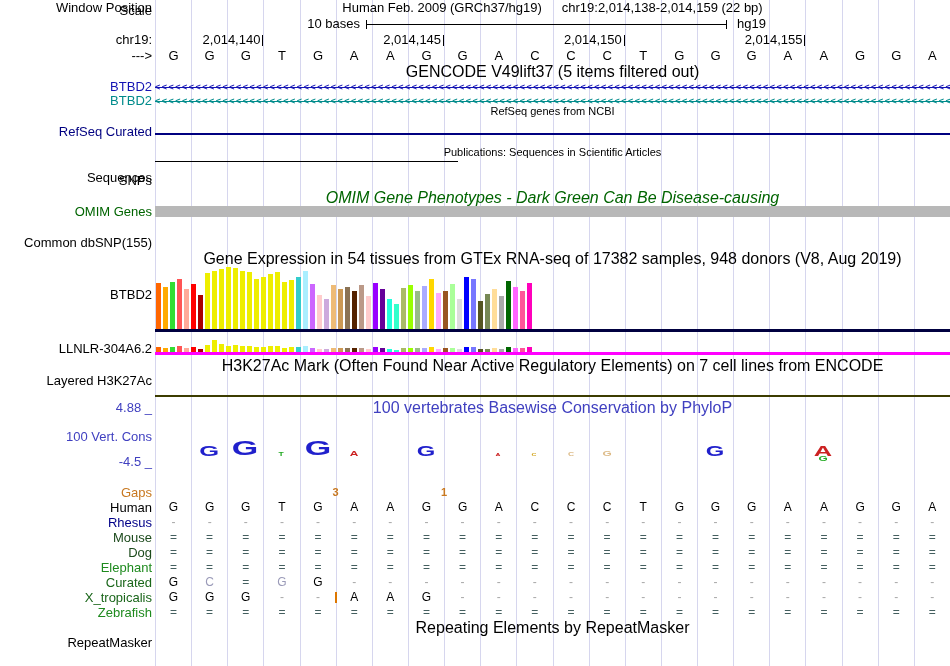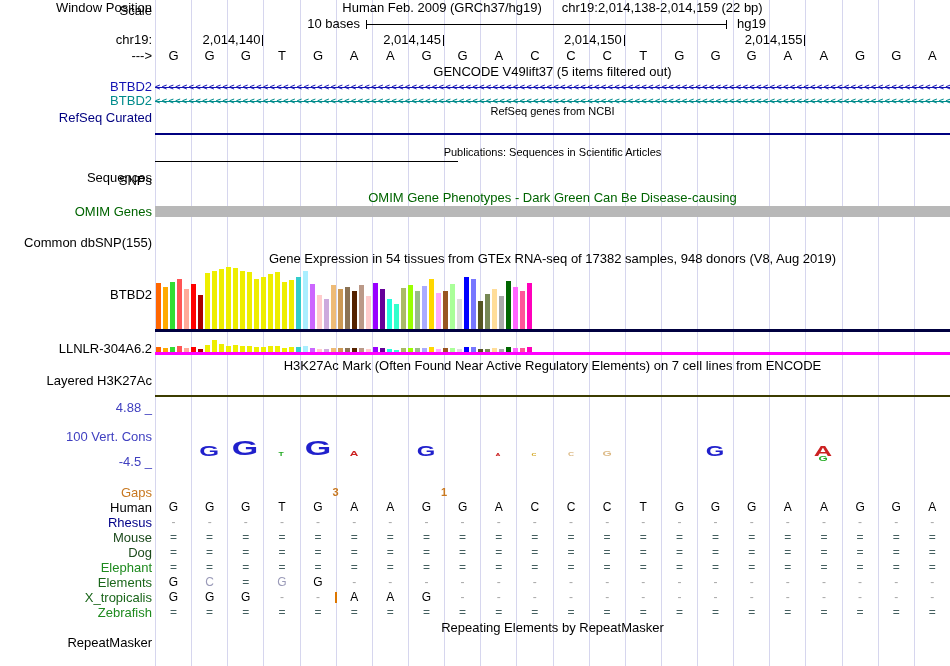--- a/index.html
+++ b/index.html
@@ -3,21 +3,21 @@
 <meta charset="utf-8">
 <style>
   *{margin:0;padding:0;box-sizing:border-box}
   body{background:#fff;font-family:"Liberation Sans",sans-serif}
   .browser{position:relative;width:950px;height:666px;background:#fff;overflow:hidden;
            font-family:"Liberation Sans",sans-serif;font-size:13px;color:#000}
   .gl{position:absolute;top:0;height:666px;width:1px;background:#d6d6ee;z-index:0}
   .abs{position:absolute;z-index:1}
   .lbl{position:absolute;z-index:1;left:0;width:152px;text-align:right;height:14px;line-height:14px;white-space:nowrap}
   .ctr{position:absolute;z-index:1;left:155px;width:795px;text-align:center;height:14px;line-height:14px;white-space:nowrap}
-  .hdr{font-size:13px}
+  .hdr{font-size:16px}
   .hdr-sm{font-size:11px}
   .rul{height:14px;line-height:14px}
   .seq{position:absolute;z-index:1;width:37px;text-align:center;height:14px;line-height:14px;font-size:13px}
   .mz{position:absolute;z-index:1;width:37px;text-align:center;height:15px;line-height:15px;font-size:12px}
   .chev{position:absolute;z-index:1;height:14px;line-height:15px;font-size:9px;letter-spacing:1.5px;
         overflow:hidden;white-space:nowrap;font-weight:700}
   .logo{position:absolute;z-index:1;text-align:center;font-weight:700;transform:scaleX(1.7);transform-origin:center bottom}
   .gapn{font-size:11px;height:12px;line-height:12px;font-weight:700}
   .spacer{display:inline-block;width:20px}
 </style>
@@ -35,44 +35,45 @@
   <div class="abs" style="top:20px;left:366px;width:1px;height:9px;background:#000"></div>
   <div class="abs" style="top:20px;left:726px;width:1px;height:9px;background:#000"></div>
   <div class="abs" style="top:17px;left:737px;height:14px;line-height:14px">hg19</div>
 
   <div class="lbl" style="top:33px">chr19:</div>
   <div class="lbl" style="top:49px">---&gt;</div>
 
   <div class="ctr hdr" style="top:65px">GENCODE V49lift37 (5 items filtered out)</div>
 
   <div class="ctr hdr-sm" style="top:104px">RefSeq genes from NCBI</div>
-  <div class="lbl" style="top: 111px; color: rgb(0, 0, 128);">RefSeq Curated</div>
+  <div class="lbl" style="top: 125px; color: rgb(0, 0, 128);">RefSeq Curated</div>
   <div class="abs" style="top: 133px; left: 155px; width: 795px; height: 2px; background: rgb(0, 0, 128);"></div>
 
   <div class="ctr hdr-sm" style="top:145px">Publications: Sequences in Scientific Articles</div>
   <div class="lbl" style="top:171px">Sequences</div>
   <div class="abs" style="top:161px;left:155px;width:303px;height:1px;background:#000"></div>
   <div class="lbl" style="top:174px">SNPs</div>
 
-  <div class="ctr hdr" style="top: 191px; color: rgb(0, 100, 0);">OMIM Gene Phenotypes - Dark Green Can Be Disease-causing</div>
+  <div class="ctr hdr" style="top: 191px; color: rgb(0, 100, 0); font-style: italic;">OMIM Gene Phenotypes - Dark Green Can Be Disease-causing</div>
   <div class="lbl" style="top: 205px; color: rgb(0, 100, 0);">OMIM Genes</div>
   <div class="abs" style="top: 206px; left: 155px; width: 795px; height: 11px; background: rgb(184, 184, 184);"></div>
 
   <div class="lbl" style="top:236px">Common dbSNP(155)</div>
 
   <div class="ctr hdr" style="top:252px">Gene Expression in 54 tissues from GTEx RNA-seq of 17382 samples, 948 donors (V8, Aug 2019)</div>
   <div class="lbl" style="top:288px">BTBD2</div>
   <div class="abs" style="top: 329px; left: 155px; width: 795px; height: 3px; background: rgb(0, 0, 64);"></div>
   <div class="lbl" style="top:342px">LLNLR-304A6.2</div>
   <div class="abs" style="top: 352px; left: 155px; width: 795px; height: 3px; background: rgb(255, 0, 255);"></div>
 
   <div class="ctr hdr" style="top:359px">H3K27Ac Mark (Often Found Near Active Regulatory Elements) on 7 cell lines from ENCODE</div>
   <div class="lbl" style="top:374px">Layered H3K27Ac</div>
   <div class="abs" style="top: 395px; left: 155px; width: 795px; height: 2px; background: rgb(60, 60, 0);"></div>
 
+  <div class="ctr hdr" style="top: 401px; color: rgb(64, 64, 192);">100 vertebrates Basewise Conservation by PhyloP</div>
   <div class="lbl" style="top: 401px; color: rgb(64, 64, 192);">4.88 _</div>
   <div class="lbl" style="top: 430px; color: rgb(64, 64, 192);">100 Vert. Cons</div>
   <div class="lbl" style="top: 455px; color: rgb(64, 64, 192);">-4.5 _</div>
 
   <div class="lbl" style="top: 486px; color: rgb(200, 120, 32);">Gaps</div>
 
   <div class="ctr hdr" style="top:621px">Repeating Elements by RepeatMasker</div>
   <div class="lbl" style="top:636px">RepeatMasker</div>
 
 <div class="gl" style="left: 155px;"></div>
@@ -364,21 +365,21 @@
     <div class="mz" style="left: 588.636px; top: 560px; color: rgb(68, 95, 95);">=</div>
     <div class="mz" style="left: 624.773px; top: 560px; color: rgb(68, 95, 95);">=</div>
     <div class="mz" style="left: 660.909px; top: 560px; color: rgb(68, 95, 95);">=</div>
     <div class="mz" style="left: 697.045px; top: 560px; color: rgb(68, 95, 95);">=</div>
     <div class="mz" style="left: 733.182px; top: 560px; color: rgb(68, 95, 95);">=</div>
     <div class="mz" style="left: 769.318px; top: 560px; color: rgb(68, 95, 95);">=</div>
     <div class="mz" style="left: 805.455px; top: 560px; color: rgb(68, 95, 95);">=</div>
     <div class="mz" style="left: 841.591px; top: 560px; color: rgb(68, 95, 95);">=</div>
     <div class="mz" style="left: 877.727px; top: 560px; color: rgb(68, 95, 95);">=</div>
     <div class="mz" style="left: 913.864px; top: 560px; color: rgb(68, 95, 95);">=</div>
-    <div class="lbl" style="top: 575px; color: rgb(26, 102, 26); height: 15px; line-height: 15px;">Elements</div>
+    <div class="lbl" style="top: 575px; color: rgb(26, 102, 26); height: 15px; line-height: 15px;">Curated</div>
     <div class="mz" style="left: 155px; top: 575px; color: rgb(0, 0, 0);">G</div>
     <div class="mz" style="left: 191.136px; top: 575px; color: rgb(154, 154, 184);">C</div>
     <div class="mz" style="left: 227.273px; top: 575px; color: rgb(68, 95, 95);">=</div>
     <div class="mz" style="left: 263.409px; top: 575px; color: rgb(154, 154, 184);">G</div>
     <div class="mz" style="left: 299.545px; top: 575px; color: rgb(0, 0, 0);">G</div>
     <div class="mz" style="left: 335.682px; top: 575px; color: rgb(168, 168, 168);">-</div>
     <div class="mz" style="left: 371.818px; top: 575px; color: rgb(168, 168, 168);">-</div>
     <div class="mz" style="left: 407.955px; top: 575px; color: rgb(168, 168, 168);">-</div>
     <div class="mz" style="left: 444.091px; top: 575px; color: rgb(168, 168, 168);">-</div>
     <div class="mz" style="left: 480.227px; top: 575px; color: rgb(168, 168, 168);">-</div>

